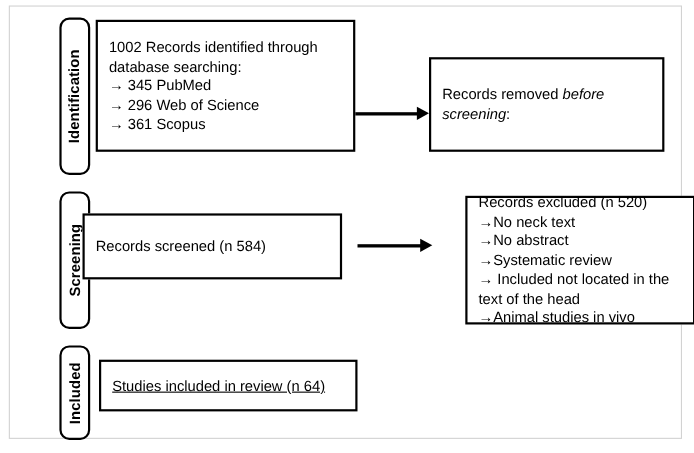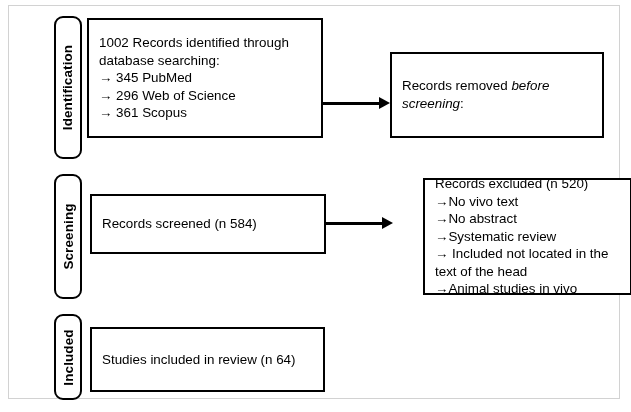--- a/index.html
+++ b/index.html
@@ -90,23 +90,23 @@
     border-bottom: 6px solid transparent;
     border-left: 11px solid #000000;
   }
   
   #label-identification { left: 45px;  top: 10px;  width: 28px; height: 143px; }
   #label-screening      { left: 45px;  top: 168px; width: 28px; height: 125px; }
   #label-included       { left: 45px;  top: 308px; width: 28px; height: 86px;  }
 
   #box-identified   { left: 78px;  top: 12px;  width: 236px; height: 120px; }
   #box-removed      { left: 381px; top: 46px;  width: 214px; height: 86px;  }
-  #box-screened     { left: 81px;  top: 188px; width: 236px; height: 60px;  }
+  #box-screened     { left: 66px;  top: 188px; width: 236px; height: 60px;  }
   #box-excluded     { left: 392px; top: 172px; width: 209px; height: 117px; margin-left: 22px; }
-  #box-included     { left: 81px;  top: 321px; width: 235px; height: 65px;  }
+  #box-included     { left: 81px;  top: 321px; width: 235px; height: 47px; text-decoration: underline;  }
 
   #arrow-identification-removed { left: 314px; top: 96px; width: 67px; }
   #arrow-identification-removed .shaft { width: 57px; }
   #arrow-identification-removed .head  { left: 56px; }
 
   #arrow-screening-excluded { left: 316px; top: 216px; width: 68px; }
   #arrow-screening-excluded .shaft { width: 58px; }
   #arrow-screening-excluded .head  { left: 57px; }
 </style>
 </head>
@@ -156,21 +156,21 @@
     </div>
 
     <div class="arrow" id="arrow-screening-excluded">
       <span class="shaft"></span>
       <span class="head"></span>
     </div>
 
     <div class="flow-box" id="box-excluded">
       <div class="bx-inner">
         <p>Records excluded (n 520)</p>
-        <p>→No vivo text</p>
+        <p>→No neck text</p>
         <p>→No abstract</p>
         <p>→Systematic review</p>
         <p>→ Included not located in the</p>
         <p>text of the head</p>
         <p>→Animal studies in vivo</p>
       </div>
     </div>
 
     <div class="flow-box" id="box-included">
       <div class="bx-inner">

